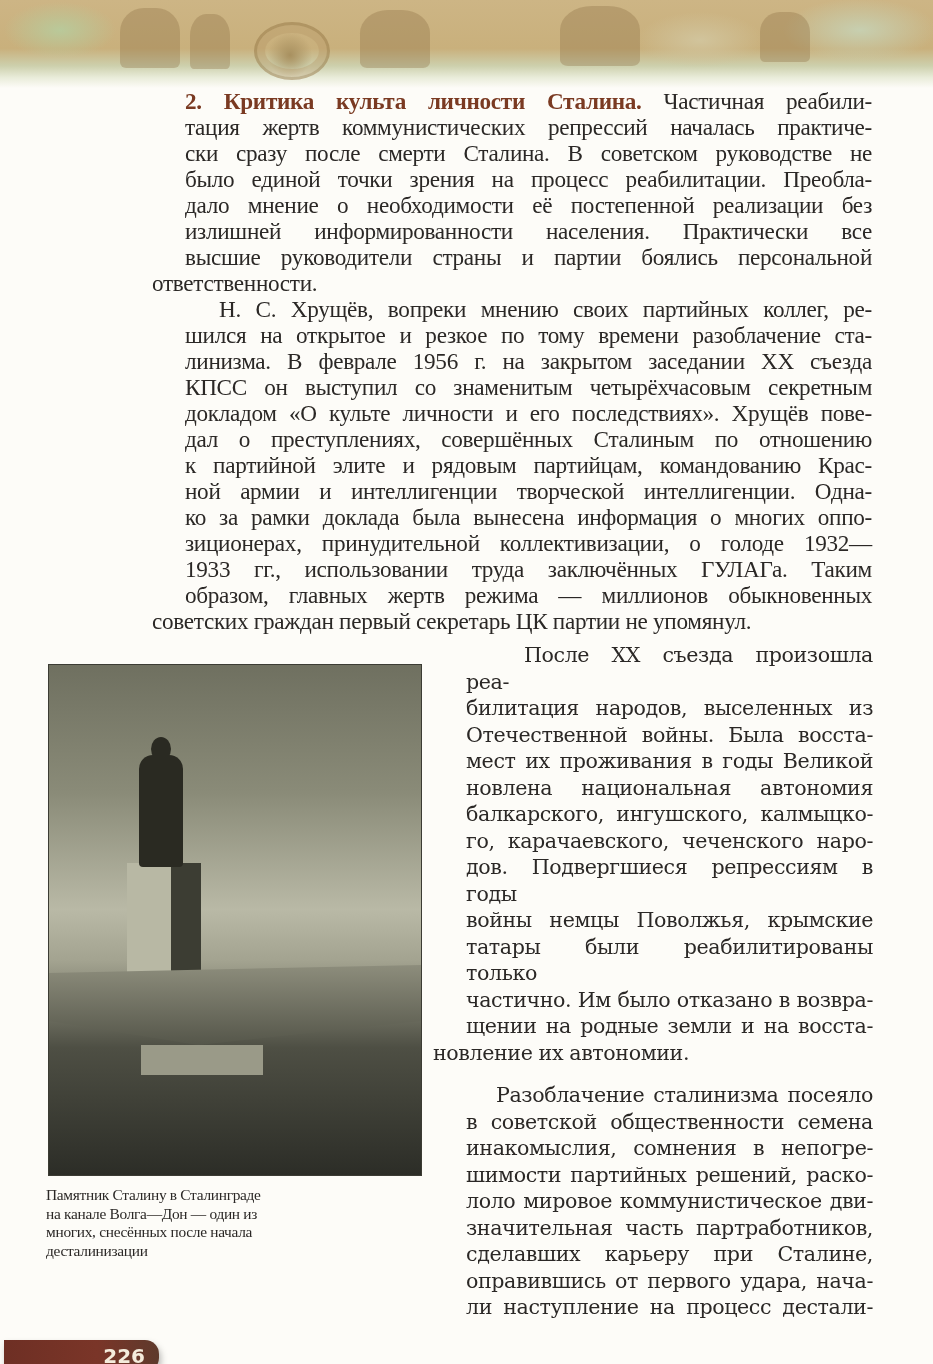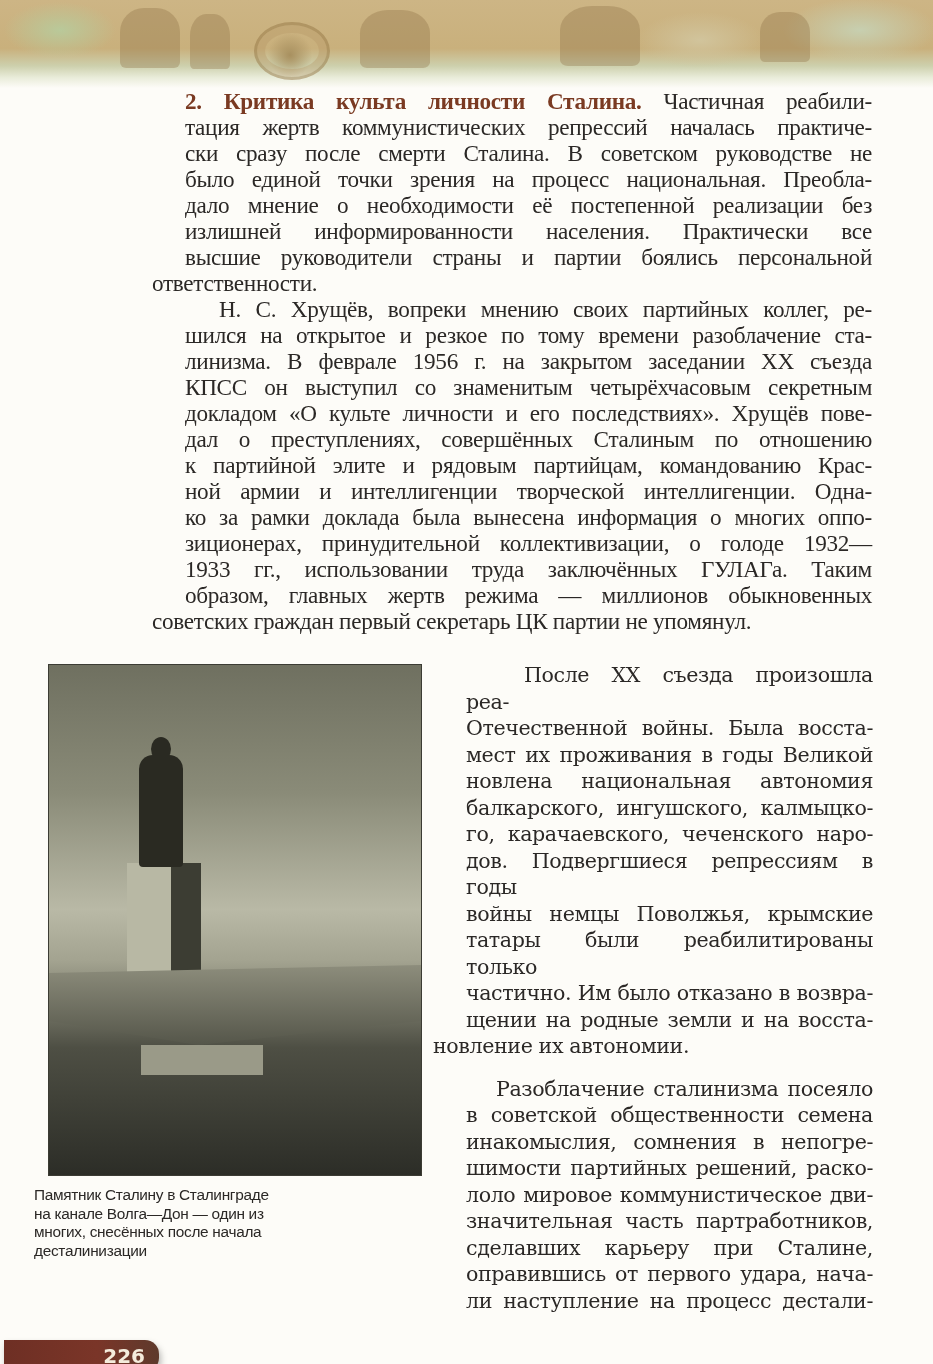--- a/index.html
+++ b/index.html
@@ -28,21 +28,21 @@
       border: 3px solid rgba(150,120,70,0.5);
       box-shadow: inset 0 0 0 8px rgba(180,150,100,0.35);
     }
     .text-block {
       position: absolute; font-size: 23.2px; line-height: 26px;
       text-align: justify; color: #2b2826;
     }
     .text-block p { margin: 0; text-indent: 34px; }
     .text-block p.line { text-indent: 0; text-align-last: justify; margin-left: 33px; }
     .main-col { left: 152px; top: 88px; width: 720px; letter-spacing: -0.3px; }
-    .side-col { left: 433px; top: 662px; width: 440px; font-family: "DejaVu Serif", serif; font-size: 20.6px; line-height: 26.5px; letter-spacing: -0.4px; }
+    .side-col { left: 433px; top: 642px; width: 440px; font-family: "DejaVu Serif", serif; font-size: 20.6px; line-height: 26.5px; letter-spacing: -0.4px; }
     .section-heading { font-weight: bold; color: #7a3a22; }
     .photo {
       position: absolute; left: 48px; top: 664px; width: 372px; height: 510px;
       background: linear-gradient(180deg, #6f7060 0%, #8a8b78 25%, #b9b9a6 48%, #a3a390 58%, #4e4f44 75%, #2c2d27 100%);
       border: 1px solid #3c3c34;
       overflow: hidden;
     }
     .photo .statue-figure {
       position: absolute; left: 90px; top: 90px; width: 44px; height: 112px;
       background: #2a2a22; border-radius: 14px 14px 4px 4px;
@@ -62,22 +62,22 @@
     .photo .base {
       position: absolute; left: 0; top: 300px; width: 372px; height: 80px;
       background: linear-gradient(180deg, #8d8d7c 0%, #55564a 100%);
       clip-path: polygon(0 10%, 100% 0, 100% 70%, 40% 100%, 0 70%);
     }
     .photo .plinth {
       position: absolute; left: 92px; top: 380px; width: 122px; height: 30px;
       background: #9a9a88;
     }
     .caption {
-      position: absolute; left: 34px; top: 1186px; width: 340px;
-      font-family: Liberation Sans, sans-serif; font-size: 15.4px; line-height: 18.5px;
+      position: absolute; left: 46px; top: 1186px; width: 340px;
+      font-family: Liberation Serif, serif; font-size: 15.4px; line-height: 18.5px;
       color: #2b2826; letter-spacing: -0.3px;
     }
     .page-number-tab {
       position: absolute; left: 4px; top: 1340px; width: 155px; height: 32px;
       background: linear-gradient(90deg, #6e2f24 0%, #7a3528 60%, #5e3a2c 100%);
       border-radius: 0 14px 14px 0;
       box-shadow: 2px 4px 6px rgba(60,60,60,0.35);
     }
     .page-number {
       position: absolute; right: 14px; top: 4px;
@@ -94,21 +94,21 @@
   <div class="emblem"></div>
   <div class="fig" style="left:360px;top:10px;width:70px;height:58px;"></div>
   <div class="fig" style="left:560px;top:6px;width:80px;height:60px;"></div>
   <div class="fig" style="left:760px;top:12px;width:50px;height:50px;"></div>
 </div>
 
 <div class="text-block main-col">
   <p class="line"><span class="section-heading">2. Критика культа личности Сталина.</span><span> Частичная реабили-</span></p>
   <p class="line">тация жертв коммунистических репрессий началась практиче-</p>
   <p class="line">ски сразу после смерти Сталина. В советском руководстве не</p>
-  <p class="line">было единой точки зрения на процесс национальная. Преобла-</p>
+  <p class="line">было единой точки зрения на процесс реабилитации. Преобла-</p>
   <p class="line">дало мнение о необходимости её постепенной реализации без</p>
   <p class="line">излишней информированности населения. Практически все</p>
   <p class="line">высшие руководители страны и партии боялись персональной</p>
   <p style="text-indent:0">ответственности.</p>
 
   <p class="line" style="text-indent:34px">Н. С. Хрущёв, вопреки мнению своих партийных коллег, ре-</p>
   <p class="line">шился на открытое и резкое по тому времени разоблачение ста-</p>
   <p class="line">линизма. В феврале 1956 г. на закрытом заседании XX съезда</p>
   <p class="line">КПСС он выступил со знаменитым четырёхчасовым секретным</p>
   <p class="line">докладом «О культе личности и его последствиях». Хрущёв пове-</p>
@@ -126,20 +126,21 @@
   <div class="pedestal-light"></div>
   <div class="pedestal"></div>
   <div class="statue-head"></div>
   <div class="statue-figure"></div>
   <div class="base"></div>
   <div class="plinth"></div>
 </div>
 
 <div class="text-block side-col">
   <p class="line" style="text-indent:58px">После XX съезда произошла реа-</p>
+  <p class="line">билитация народов, выселенных из</p>
   <p class="line">Отечественной войны. Была восста-</p>
   <p class="line">мест их проживания в годы Великой</p>
   <p class="line">новлена национальная автономия</p>
   <p class="line">балкарского, ингушского, калмыцко-</p>
   <p class="line">го, карачаевского, чеченского наро-</p>
   <p class="line">дов. Подвергшиеся репрессиям в годы</p>
   <p class="line">войны немцы Поволжья, крымские</p>
   <p class="line">татары были реабилитированы только</p>
   <p class="line">частично. Им было отказано в возвра-</p>
   <p class="line">щении на родные земли и на восста-</p>

